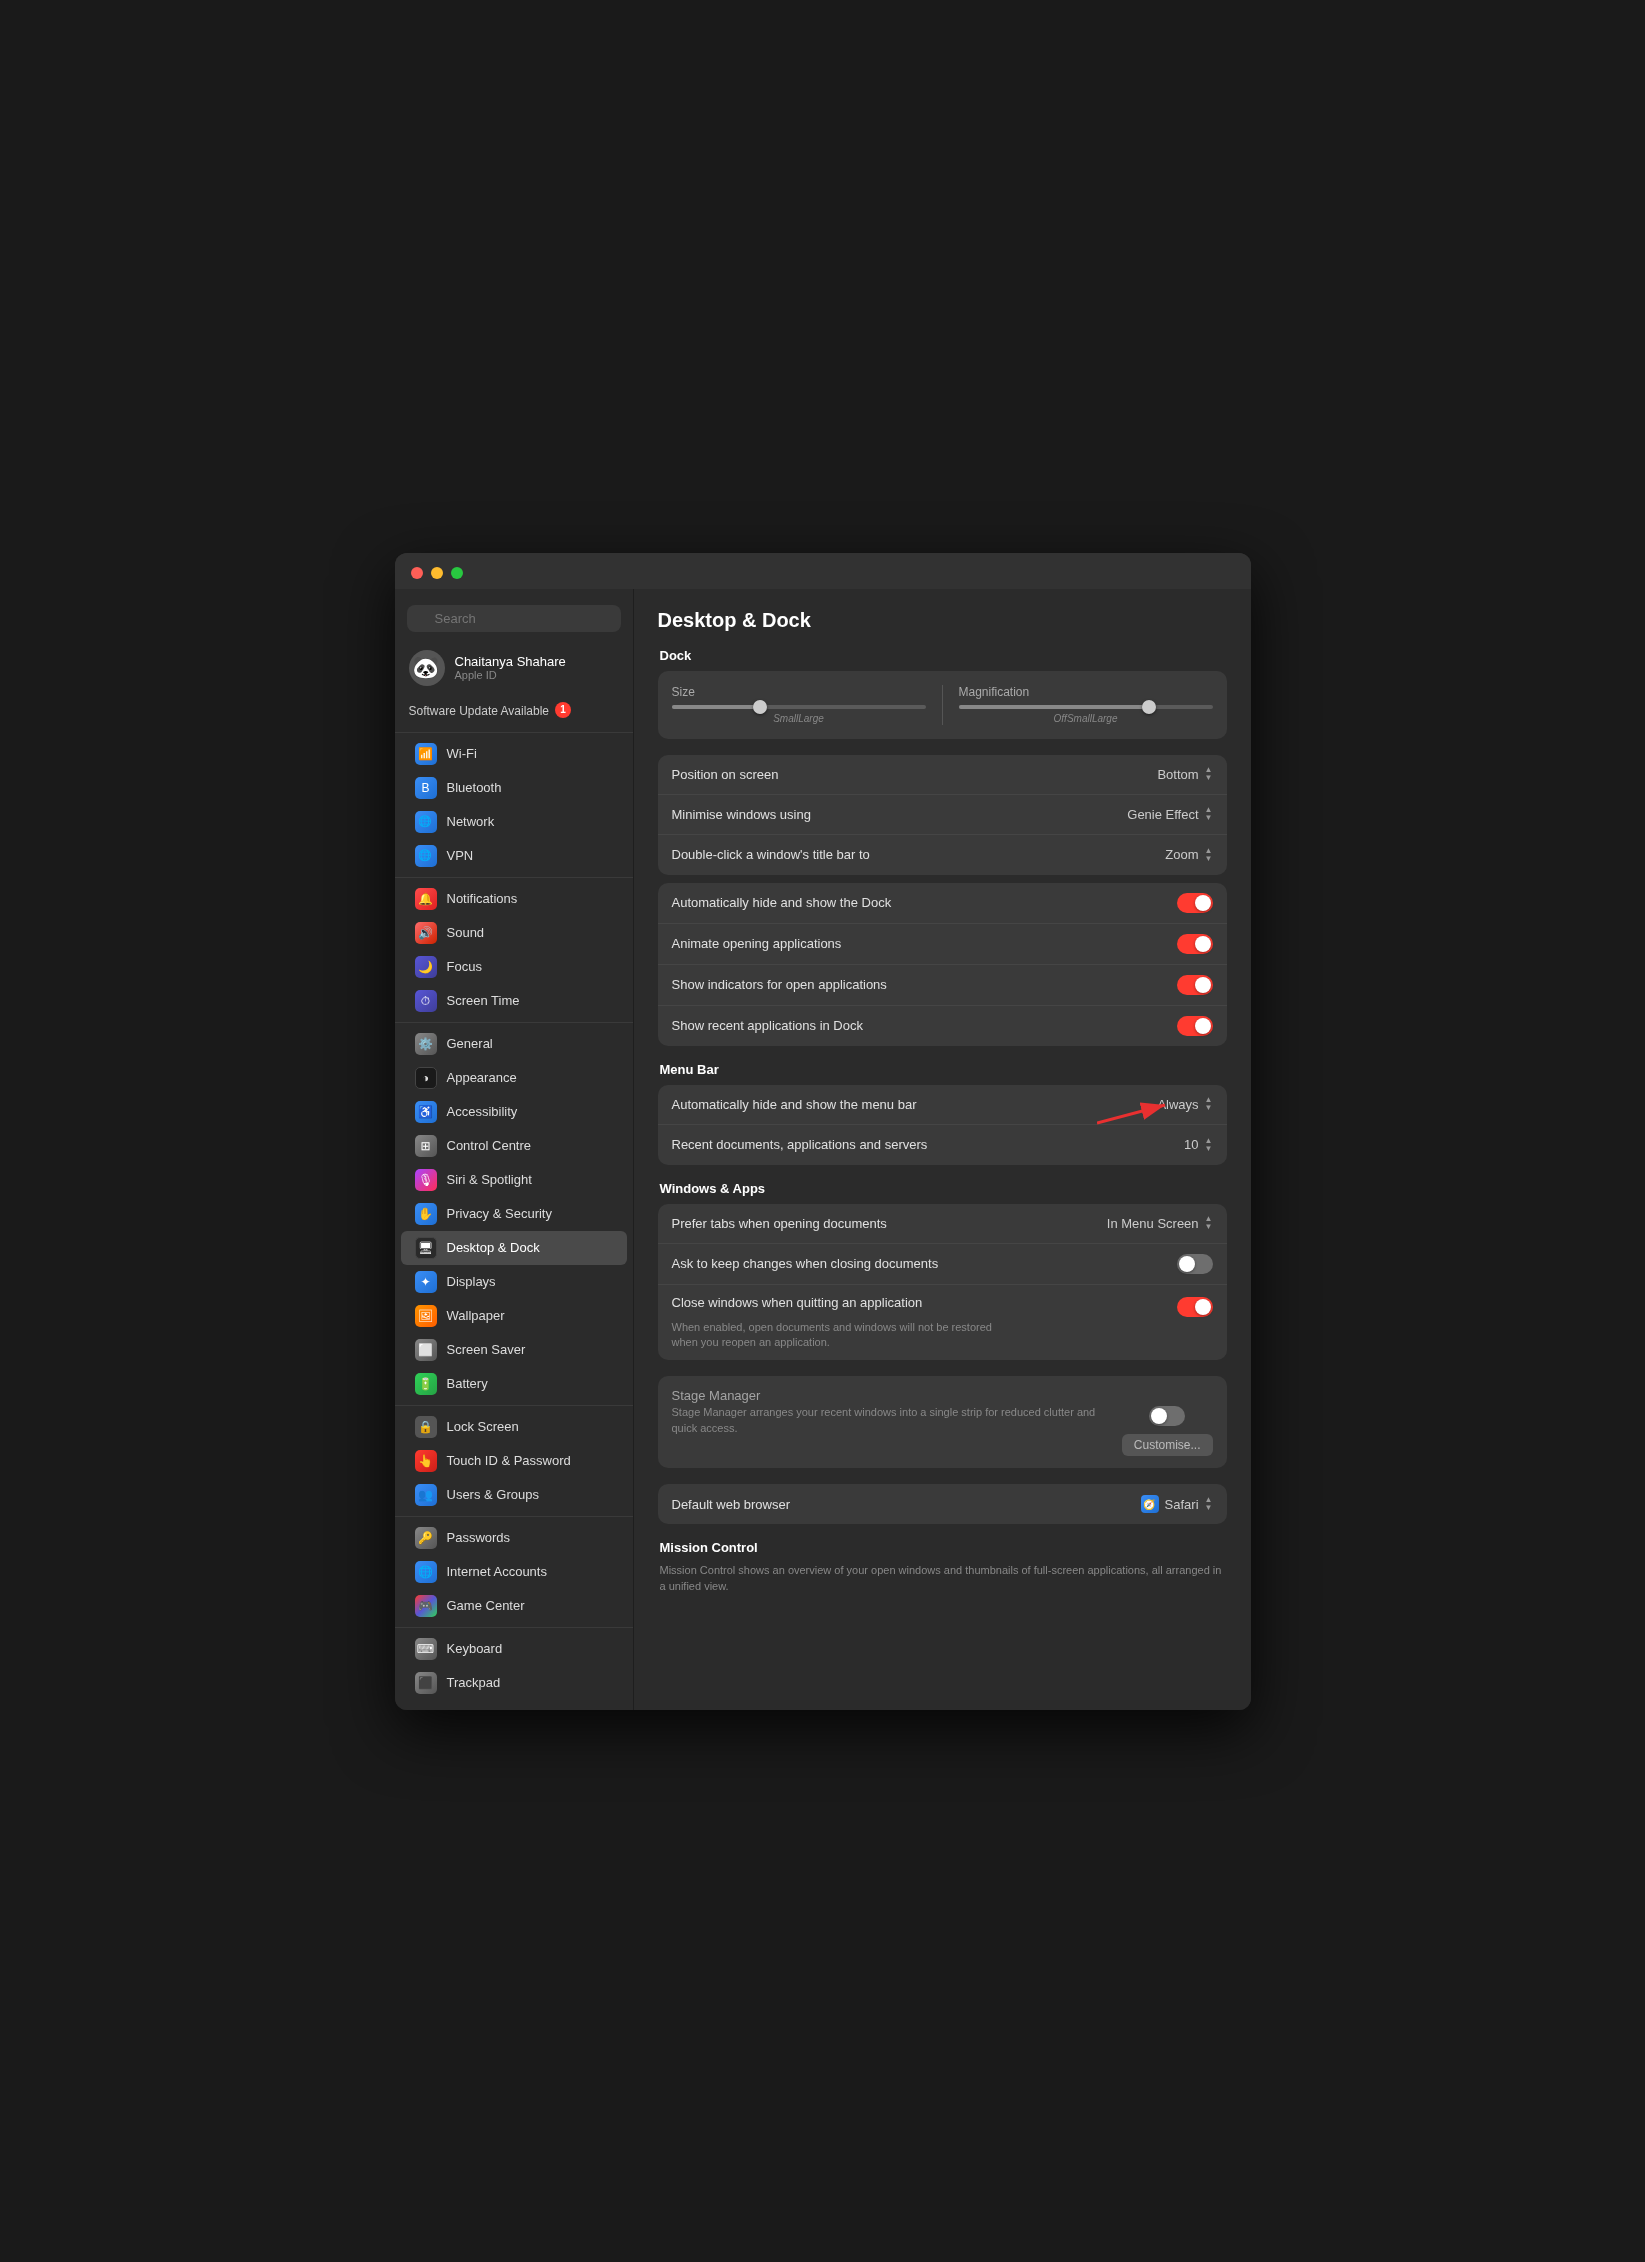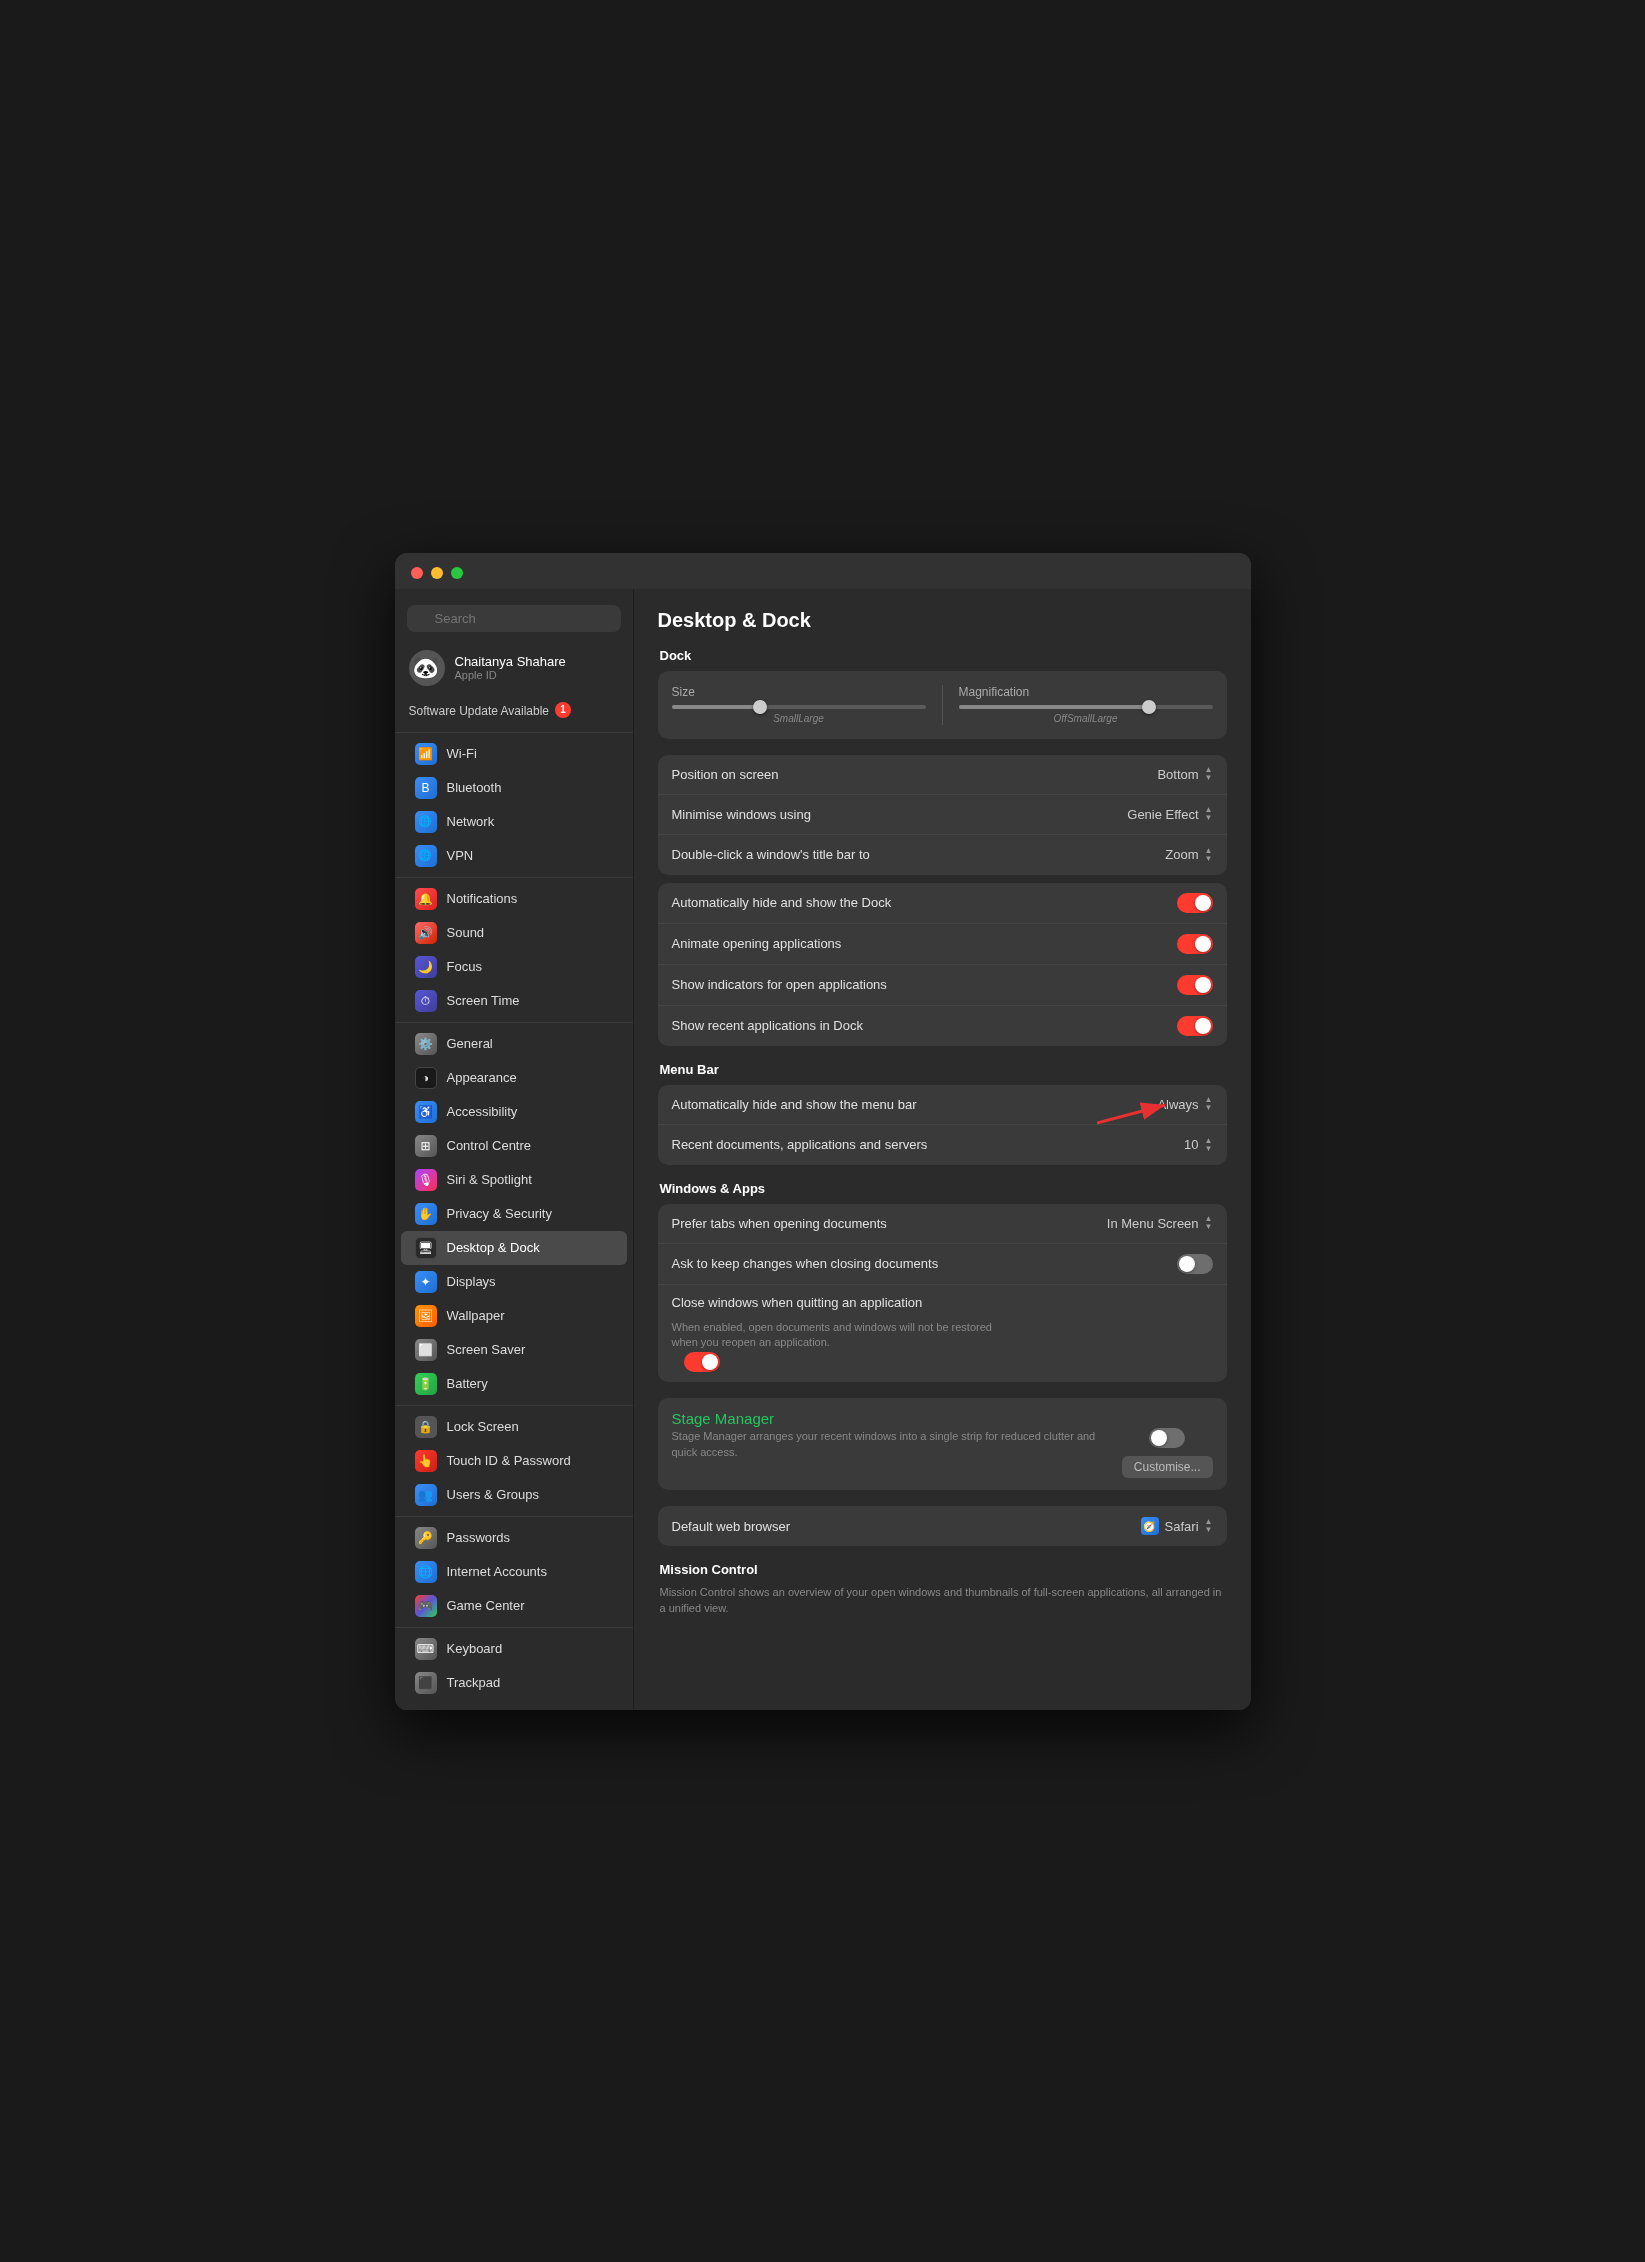--- a/index.html
+++ b/index.html
@@ -326,22 +326,22 @@
     
     .stage-row {
       display: flex;
       align-items: flex-start;
       padding: 12px 14px;
     }
     .stage-text {
       flex: 1;
     }
     .stage-title {
-      color: #22c55e;
-      font-size: 15px;
+      color: #a3a3a3;
+      font-size: 13px;
     }
     .stage-sub {
       color: #888;
       font-size: 11px;
       margin-top: 2px;
       line-height: 1.4;
     }
     .stage-controls {
       display: flex;
       align-items: center;
@@ -740,21 +740,21 @@
                   <span>▼</span>
               </div>
             </div>
           </div>
           <div class="card-row">
             <span class="card-row-label">Ask to keep changes when closing documents</span>
             <div class="toggle off">
               <div class="toggle-knob"></div>
             </div>
           </div>
-          <div class="card-row" style="align-items:flex-start;padding-top:10px;padding-bottom:10px;flex-direction:column;">
+          <div class="card-row" style="align-items:flex-start;padding-top:10px;padding-bottom:10px;">
             <div>
               <div class="card-row-label">Close windows when quitting an application</div>
               <div class="card-row-label-sub">When enabled, open documents and windows will not be restored when you reopen an application.</div>
             </div>
             <div class="toggle on" style="margin-top:2px;margin-left:12px;flex-shrink:0;">
               <div class="toggle-knob"></div>
             </div>
           </div>
         </div>
       </div>

